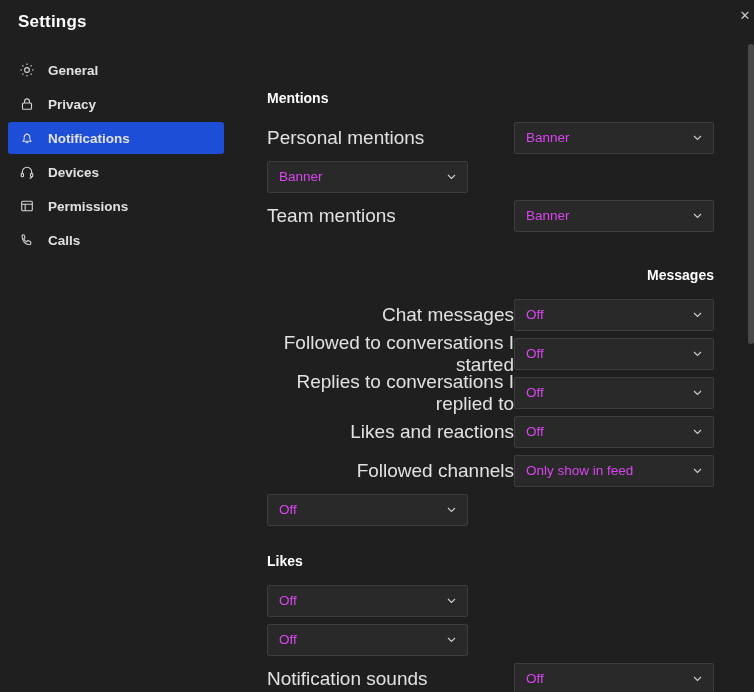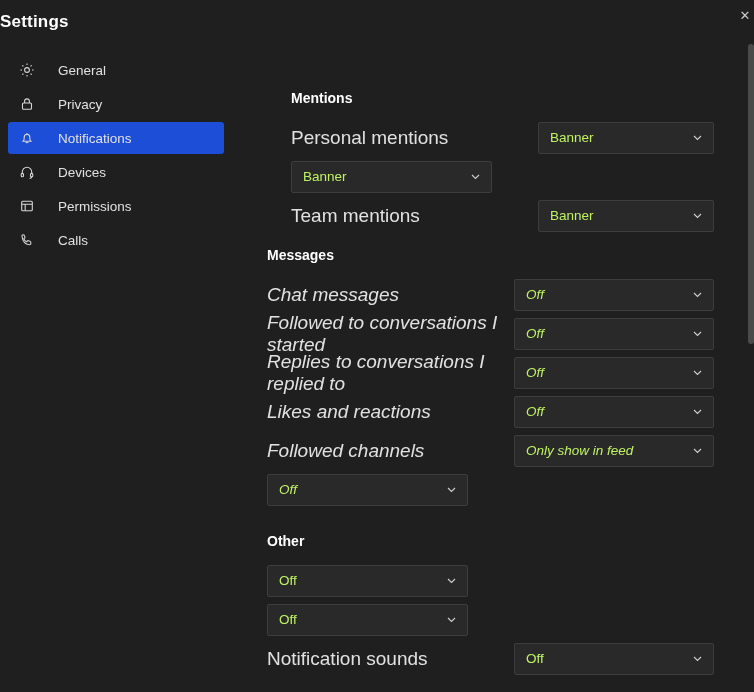--- a/index.html
+++ b/index.html
@@ -22,20 +22,21 @@
     display: flex;
     flex-direction: column;
   }
   
   .titlebar {
     height: 44px;
     flex: 0 0 44px;
     display: flex;
     align-items: center;
     background: #1f1f1f;
+    padding-left: 18px;
     box-sizing: border-box;
     position: relative;
   }
   .titlebar .title {
     font-size: 17px;
     font-weight: bold;
     color: #ffffff;
     letter-spacing: .2px;
   }
   .close-btn {
@@ -82,21 +83,22 @@
   }
   .nav-item .ico {
     width: 22px;
     flex: 0 0 22px;
     display: flex;
     align-items: center;
     justify-content: flex-start;
     color: #d6d6d6;
   }
   .nav-item .label {
-    margin-left: 17px;
+    margin-left: 7px;
+    font-weight: bold;
   }
   
   .content {
     flex: 1 1 auto;
     padding: 46px 40px 0 35px;
     box-sizing: border-box;
     overflow: hidden;
     position: relative;
   }
   .section-title {
@@ -123,34 +125,34 @@
     height: 32px;
     background: #292929;
     border: 1px solid #3d3d3d;
     border-radius: 2px;
     display: flex;
     align-items: center;
     justify-content: space-between;
     padding: 0 9px 0 11px;
     box-sizing: border-box;
     font-size: 13.5px;
-    color: #bef264;
+    color: #d946ef;
     cursor: pointer;
   }
   .select .chev {
     color: #d0d0d0;
     display: flex;
     align-items: center;
   }
   
-  .section.mentions { margin-top: 0; margin-left: 24px; }
-  .section.messages { margin-top: 12px; }
+  .section.mentions { margin-top: 0; }
+  .section.messages { margin-top: 32px; text-align: right; }
   .section.other { margin-top: 24px; }
   .mentions .row { height: 39px; }
-  .messages .row { height: 39px; font-style: italic; }
+  .messages .row { height: 39px; }
   .other .row { height: 39px; }
   
   .scrollbar {
     position: absolute;
     right: 0;
     top: 0;
     bottom: 0;
     width: 6px;
     background: transparent;
   }
@@ -351,21 +353,21 @@
             <span class="chev">
               <svg width="13" height="13" viewBox="0 0 13 13" fill="none" stroke="currentColor" stroke-width="1.1">
                   <path d="M3 5l3.5 3.5L10 5"></path>
                 </svg>
             </span>
           </div>
         </div>
       </div>
 
       <div class="section other">
-        <div class="section-title">Other</div>
+        <div class="section-title">Likes</div>
 
         <div class="row">
           <div class="select">
             <span>Off</span>
             <span class="chev">
               <svg width="13" height="13" viewBox="0 0 13 13" fill="none" stroke="currentColor" stroke-width="1.1">
                   <path d="M3 5l3.5 3.5L10 5"></path>
                 </svg>
             </span>
           </div>

